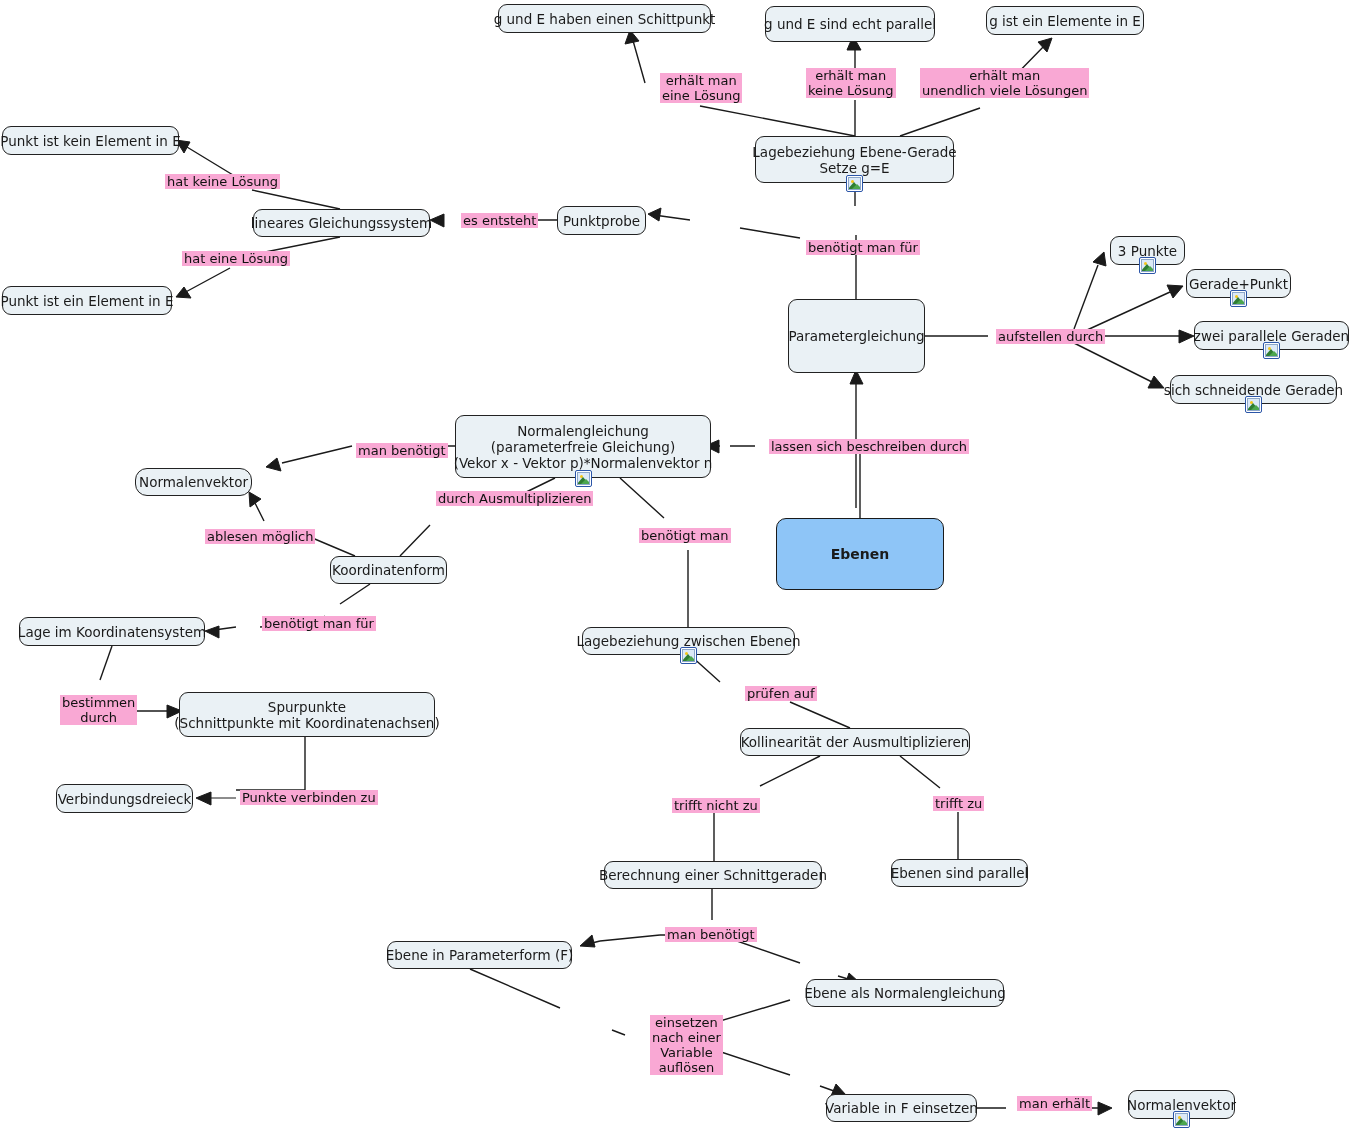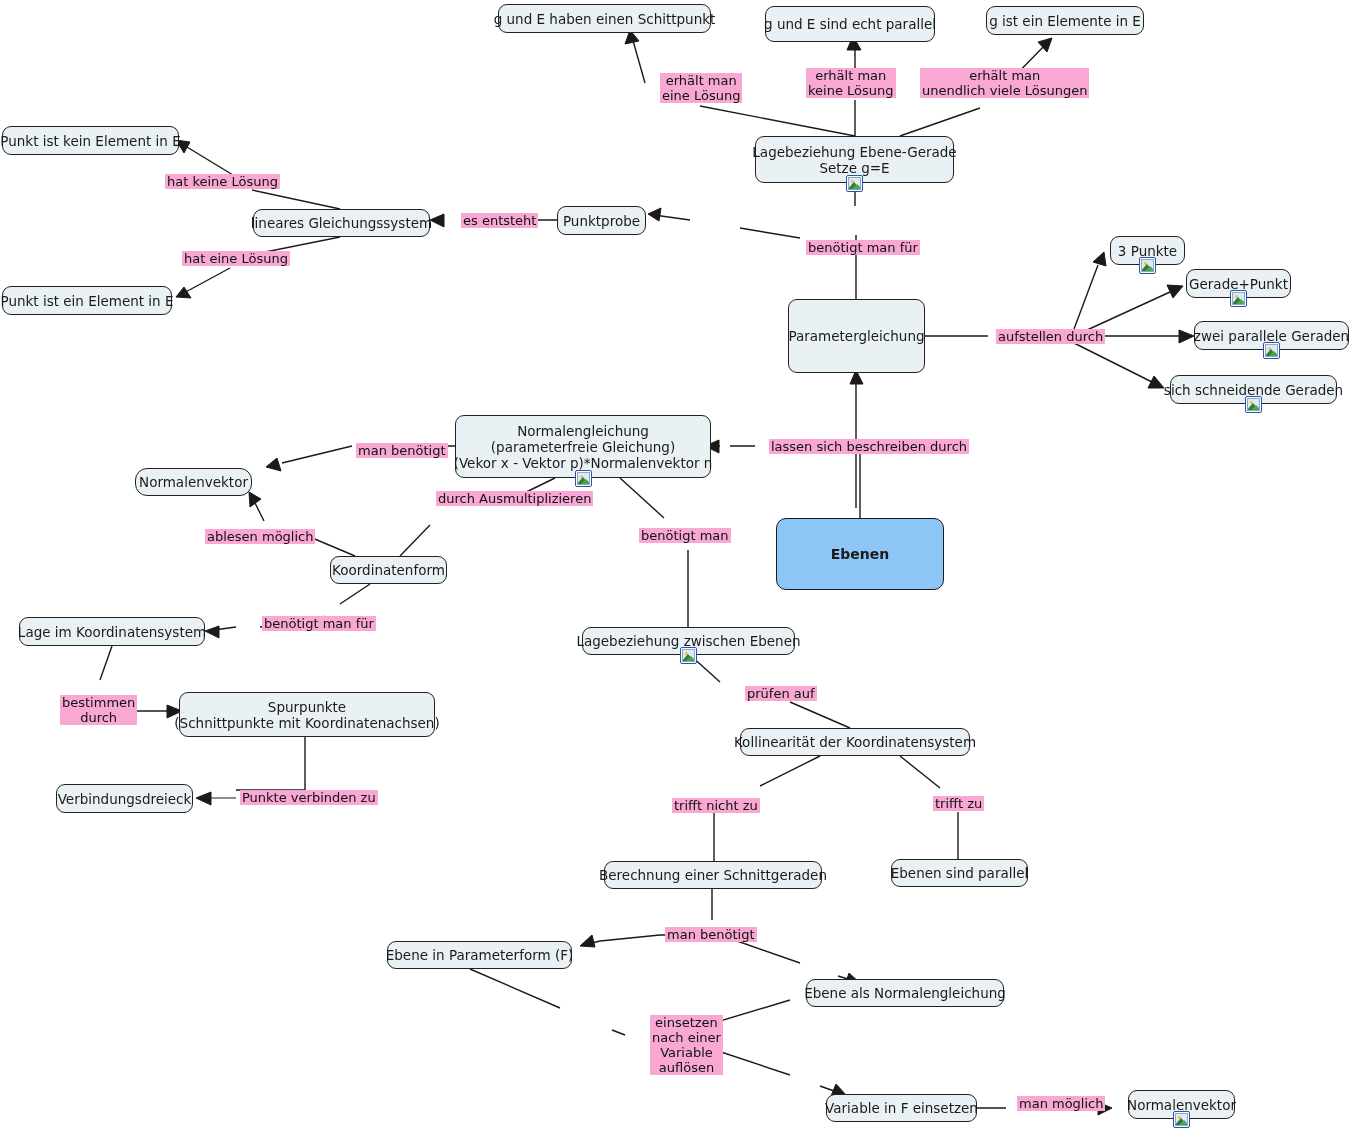--- a/index.html
+++ b/index.html
@@ -235,21 +235,21 @@
       <div class="node" style="left: 56px; top: 784px; width: 137px; height: 29px;">Verbindungsdreieck</div>
       <div class="node root" style="left: 776px; top: 518px; width: 168px; height: 72px;">Ebenen</div>
       <div class="node" style="left: 582px; top: 627px; width: 213px; height: 28px;">Lagebeziehung zwischen Ebenen</div>
       <div class="pic-icon" style="left: 680px; top: 647px;">
         <div class="inner">
           <div class="sun"></div>
           <div class="hill"></div>
           <div class="hill2"></div>
         </div>
       </div>
-      <div class="node" style="left: 740px; top: 728px; width: 230px; height: 28px;">Kollinearität der Koordinatensystem</div>
+      <div class="node" style="left: 740px; top: 728px; width: 230px; height: 28px;">Kollinearität der Ausmultiplizieren</div>
       <div class="node" style="left: 604px; top: 861px; width: 218px; height: 28px;">Berechnung einer Schnittgeraden</div>
       <div class="node" style="left: 891px; top: 859px; width: 137px; height: 28px;">Ebenen sind parallel</div>
       <div class="node" style="left: 387px; top: 941px; width: 185px; height: 28px;">Ebene in Parameterform (F)</div>
       <div class="node" style="left: 806px; top: 979px; width: 198px; height: 28px;">Ebene als Normalengleichung</div>
       <div class="node" style="left: 826px; top: 1094px; width: 151px; height: 28px;">Variable in F einsetzen</div>
       <div class="node" style="left: 1128px; top: 1090px; width: 107px; height: 29px;">Normalenvektor</div>
       <div class="pic-icon" style="left: 1173px; top: 1111px;">
         <div class="inner">
           <div class="sun"></div>
           <div class="hill"></div>
@@ -279,16 +279,16 @@
 durch</div>
       <div class="edge-label" style="left: 240px; top: 790px;">Punkte verbinden zu</div>
       <div class="edge-label" style="left: 745px; top: 686px;">prüfen auf</div>
       <div class="edge-label" style="left: 672px; top: 798px;">trifft nicht zu</div>
       <div class="edge-label" style="left: 933px; top: 796px;">trifft zu</div>
       <div class="edge-label" style="left: 665px; top: 927px;">man benötigt</div>
       <div class="edge-label" style="left: 650px; top: 1015px;">einsetzen
 nach einer
 Variable
 auflösen</div>
-      <div class="edge-label" style="left: 1017px; top: 1096px;">man möglich</div>
+      <div class="edge-label" style="left: 1017px; top: 1096px;">man erhält</div>
     </div>
 
 </div>
 
 </body></html>

